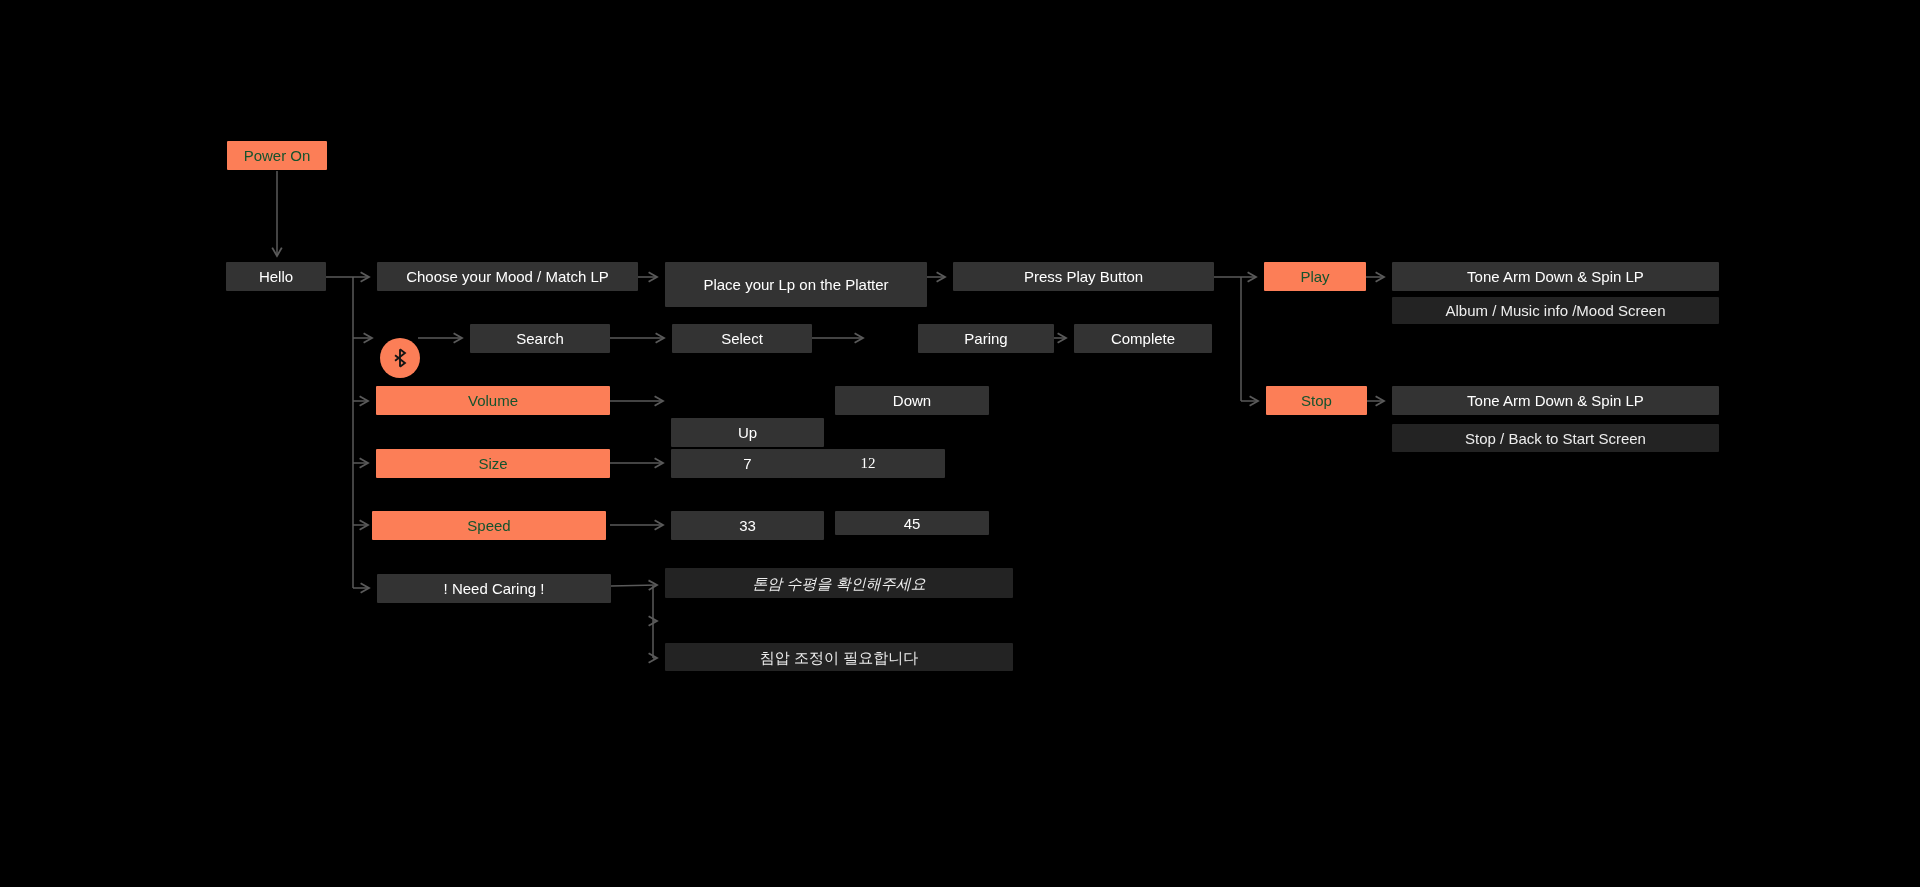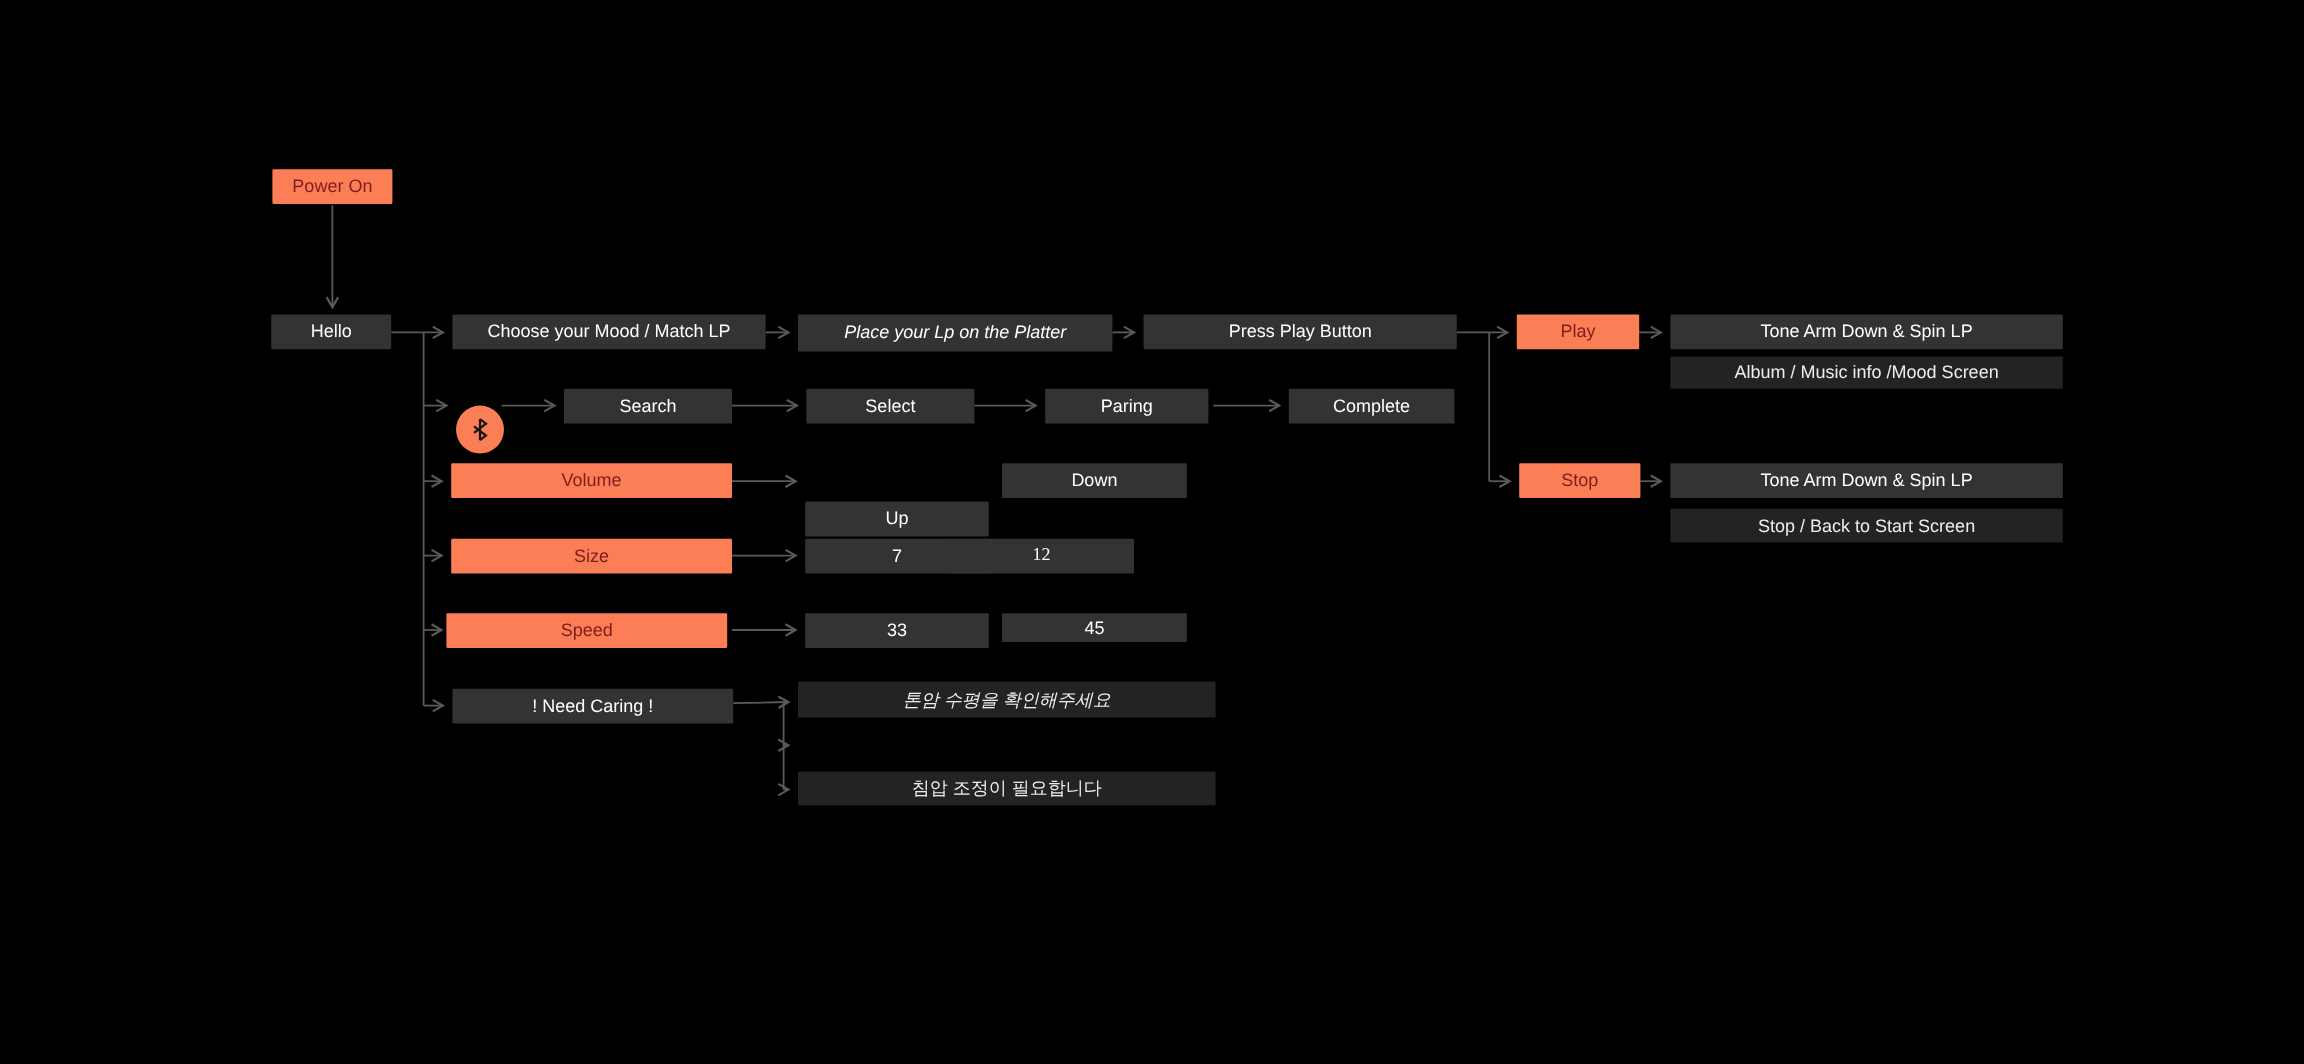--- a/index.html
+++ b/index.html
@@ -28,39 +28,39 @@
     z-index: 2;
     display: flex;
     align-items: center;
     justify-content: center;
     font-size: 15px;
     line-height: 1;
     white-space: nowrap;
     border-radius: 1px;
     box-sizing: border-box;
   }
-  .orange  { background: #FC7E57; color: #7f1d1d; }
+  .orange  { background: #FC7E57; color: #14532d; }
   .gray    { background: #333333; color: #FFFFFF; }
   .darker  { background: #232323; color: #EDEDED; }
   .circle  {
     border-radius: 50%;
   }
   
   .n-power-on      { left: 227px;  top: 141px; width: 100px; height: 29px; }
   .n-hello         { left: 226px;  top: 262px; width: 100px; height: 29px; }
   .n-choose        { left: 377px;  top: 262px; width: 261px; height: 29px; }
-  .n-place         { left: 665px;  top: 262px; width: 262px; height: 31px; font-style: italic; }
+  .n-place         { left: 665px;  top: 262px; width: 262px; height: 45px; }
   .n-press-play    { left: 953px;  top: 262px; width: 261px; height: 29px; }
   .n-play          { left: 1264px; top: 262px; width: 102px; height: 29px; }
   .n-tonearm-play  { left: 1392px; top: 262px; width: 327px; height: 29px; }
   .n-album         { left: 1392px; top: 297px; width: 327px; height: 27px; }
   .n-bt            { left: 380px;  top: 338px; width: 40px;  height: 40px; }
   .n-search        { left: 470px;  top: 324px; width: 140px; height: 29px; }
   .n-select        { left: 672px;  top: 324px; width: 140px; height: 29px; }
-  .n-paring        { left: 871px;  top: 324px; width: 136px; height: 29px; }
+  .n-paring        { left: 918px;  top: 324px; width: 136px; height: 29px; }
   .n-complete      { left: 1074px; top: 324px; width: 138px; height: 29px; }
   .n-volume        { left: 376px;  top: 386px; width: 234px; height: 29px; }
   .n-up            { left: 671px;  top: 386px; width: 153px; height: 29px; margin-top: 32px; }
   .n-down          { left: 835px;  top: 386px; width: 154px; height: 29px; }
   .n-stop          { left: 1266px; top: 386px; width: 101px; height: 29px; }
   .n-tonearm-stop  { left: 1392px; top: 386px; width: 327px; height: 29px; }
   .n-stop-back     { left: 1392px; top: 424px; width: 327px; height: 28px; }
   .n-size          { left: 376px;  top: 449px; width: 234px; height: 29px; }
   .n-size7         { left: 671px;  top: 449px; width: 153px; height: 29px; }
   .n-size12        { left: 791px;  top: 449px; width: 154px; height: 29px; font-family: Liberation Serif, serif; }

